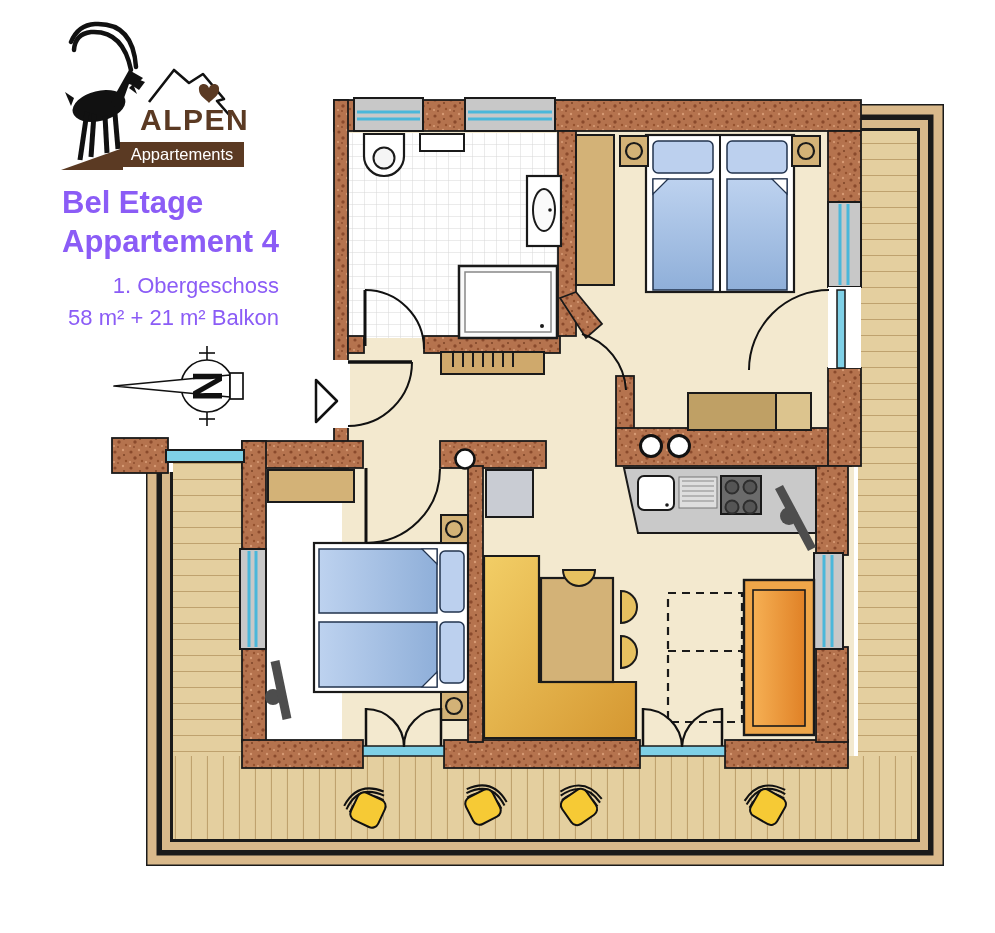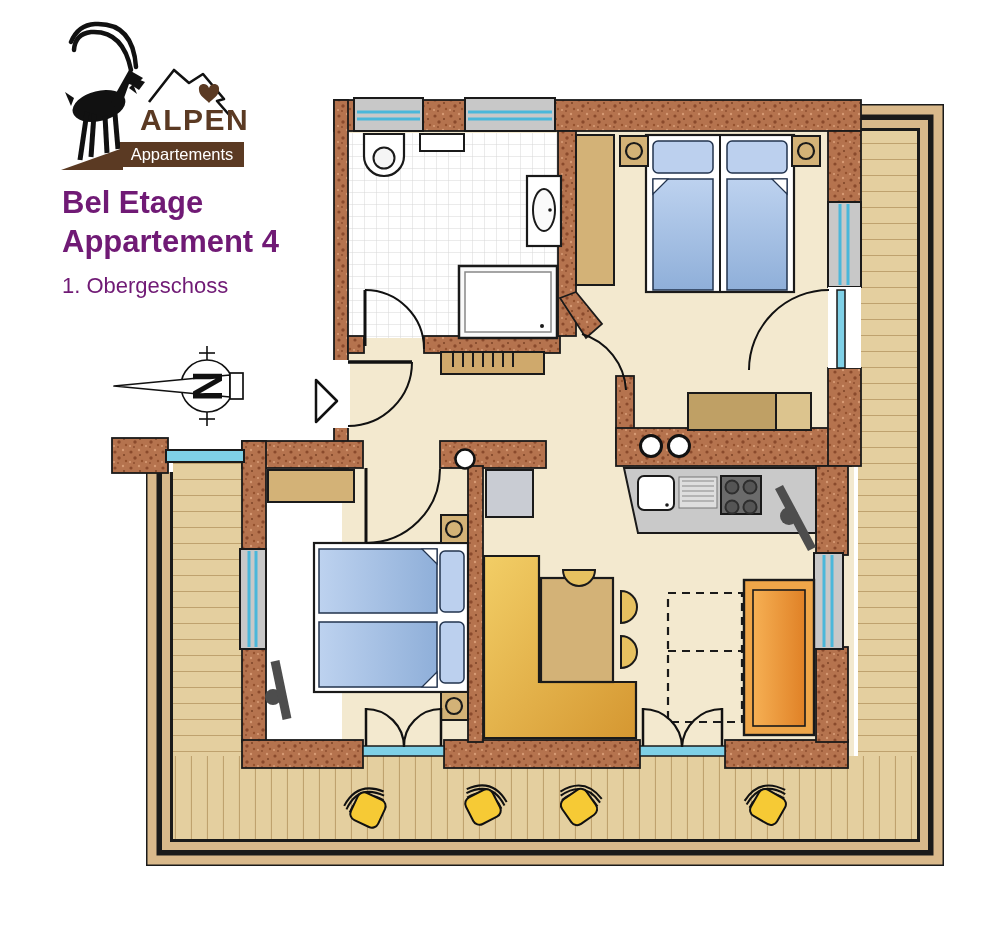--- a/index.html
+++ b/index.html
@@ -1,21 +1,21 @@
 <!DOCTYPE html>
 <html><head>
 <meta charset="utf-8">
 <style>
   html,body{margin:0;padding:0;background:#ffffff;}
   .page{position:relative;width:995px;height:933px;background:#ffffff;overflow:hidden;
         font-family:"Liberation Sans", sans-serif;margin-left:16px;}
   .abs{position:absolute;}
-  .title-block{left:46px;top:183px;color:#701a75;}
+  .title-block{left:46px;top:183px;color:#8b5cf6;}
   .title-line{font-size:31px;font-weight:bold;line-height:39px;letter-spacing:0;}
-  .detail-line{font-size:22px;line-height:32px;margin-top:0;}
+  .detail-line{font-size:22px;line-height:32px;margin-top:0;text-align:right;}
   .details{margin-top:9px;}
   svg{display:block;}
 </style>
 </head>
 <body>
 
 <div class="page">
 
   <svg class="abs" style="left:45px;top:20px;" width="200" height="152" viewBox="0 0 200 152">
 
@@ -40,20 +40,21 @@
     <text x="79" y="110" font-size="30" font-weight="bold" letter-spacing="1.5" fill="#5b3a23">ALPEN</text>
     <rect x="59" y="122" width="124" height="25" fill="#5b3a23"></rect>
     <text x="121" y="140" font-size="16.5" fill="#ffffff" text-anchor="middle">Appartements</text>
   </svg>
 
   <div class="abs title-block">
     <div class="title-line">Bel Etage</div>
     <div class="title-line">Appartement 4</div>
     <div class="details">
       <div class="detail-line">1. Obergeschoss</div>
+      <div class="detail-line">58 m² + 21 m² Balkon</div>
     </div>
   </div>
 
   <svg class="abs" style="left:93px;top:338px;" width="150" height="95" viewBox="0 0 150 95">
     <circle cx="98" cy="48" r="26" fill="none" stroke="#111111" stroke-width="1.6"></circle>
     <line x1="98" y1="8" x2="98" y2="22" stroke="#111111" stroke-width="1.6"></line>
     <line x1="90" y1="15" x2="106" y2="15" stroke="#111111" stroke-width="1.6"></line>
     <line x1="98" y1="74" x2="98" y2="88" stroke="#111111" stroke-width="1.6"></line>
     <line x1="90" y1="81" x2="106" y2="81" stroke="#111111" stroke-width="1.6"></line>
     <polygon points="5,48 121,37 121,59" fill="#ffffff" stroke="#111111" stroke-width="1.7" stroke-linejoin="round"></polygon>

